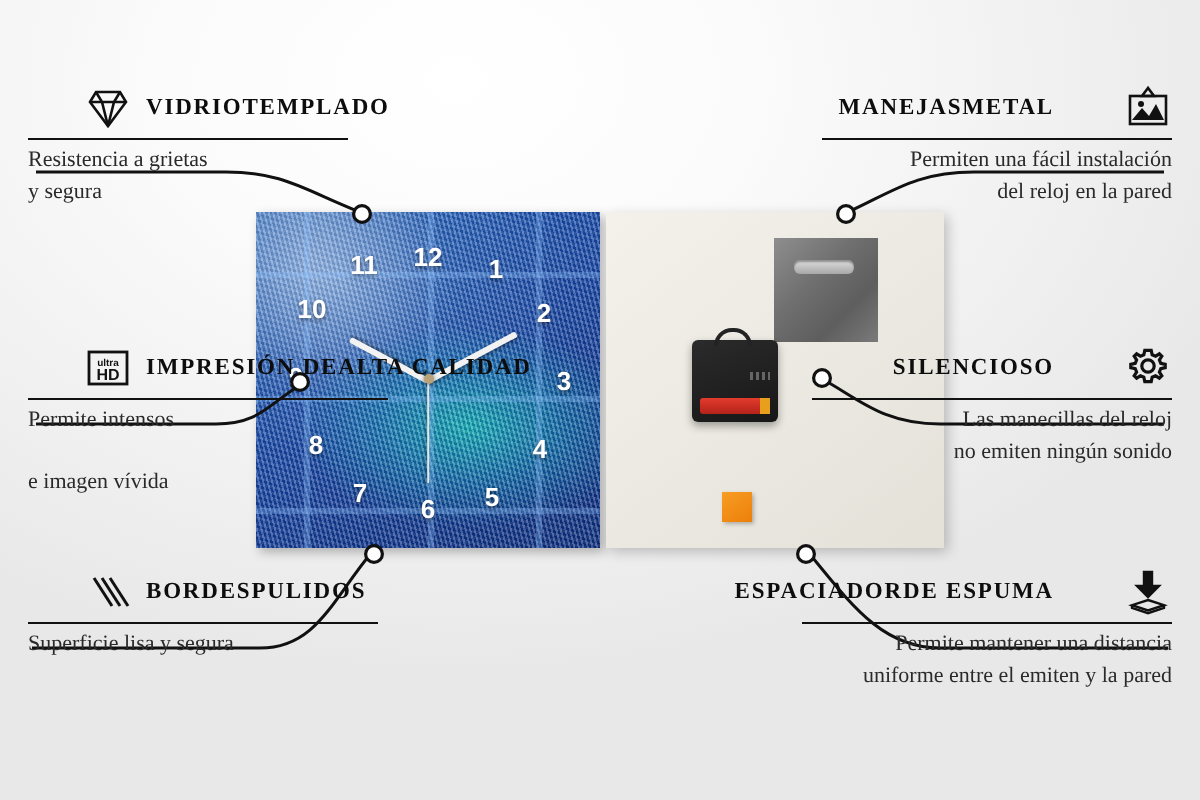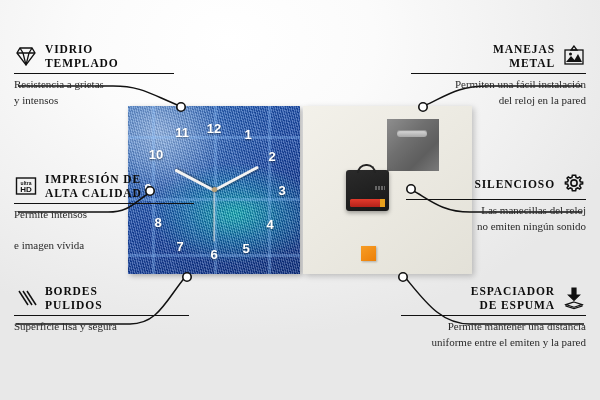--- a/index.html
+++ b/index.html
@@ -80,34 +80,34 @@
   .foam {
     position:absolute; left:58px; top:140px; width:15px; height:15px;
     background:linear-gradient(145deg,#f79d25,#ec7f08);
     box-shadow:1px 1px 2px rgba(0,0,0,.25);
   }
 
   
   .callout { position:absolute; }
   .callout .head { display:flex; align-items:center; gap:7px; }
   .callout.right .head { justify-content:flex-end; }
-  .titles { display:flex; flex-direction:column; }
+  .titles { display:flex; flex-direction:row; }
   .titles .t {
     font-family:"Liberation Serif", serif; font-weight:700;
     font-size:11.5px; letter-spacing:.9px; color:#0d0d0d; line-height:1.22;
     white-space:nowrap;
   }
   .callout.right .titles .t { text-align:right; }
   .rule { height:1.4px; background:#111; margin-top:3px; }
   .desc {
     font-size:11px; color:#2a2a2a; line-height:1.38; margin-top:3px;
     font-family:"Liberation Serif", serif; white-space:nowrap;
   }
   .callout.right .desc { text-align:right; }
-  .ico { width:24px; height:24px; flex:0 0 24px; color:#111; }
+  .ico { width:24px; height:24px; flex:0 0 24px; color:#111;margin-left:28px; }
   .ico svg { width:100%; height:100%; display:block; }
 
   #leaders { position:absolute; inset:0; pointer-events:none; }
 </style>
 </head>
 <body>
 
 <div id="stage">
 
   <div class="product">
@@ -182,21 +182,21 @@
           <path d="M3 9 H21 M6 4 L9 9 L12 21 M18 4 L15 9 L12 21 M9 9 H15"></path>
         </svg>
       </span>
       <span class="titles">
         <span class="t">VIDRIO</span>
         <span class="t">TEMPLADO</span>
       </span>
     </div>
     <div class="rule"></div>
     <div class="desc">Resistencia a grietas</div>
-    <div class="desc" style="margin-top:0">y intensos</div>
+    <div class="desc" style="margin-top:0">y segura</div>
   </div>
 
   <div class="callout left" style="left:14px; top:172px; width:180px">
     <div class="head">
       <span class="ico">
         <svg viewBox="0 0 24 24">
           <rect x="2.5" y="4" width="19" height="16" fill="none" stroke="currentColor" stroke-width="1.4"></rect>
           <text x="12" y="11" font-family="Liberation Sans, sans-serif" font-size="5" font-weight="700" text-anchor="middle" fill="currentColor">ultra</text>
           <text x="12" y="18.2" font-family="Liberation Sans, sans-serif" font-size="8" font-weight="700" text-anchor="middle" fill="currentColor">HD</text>
         </svg>

